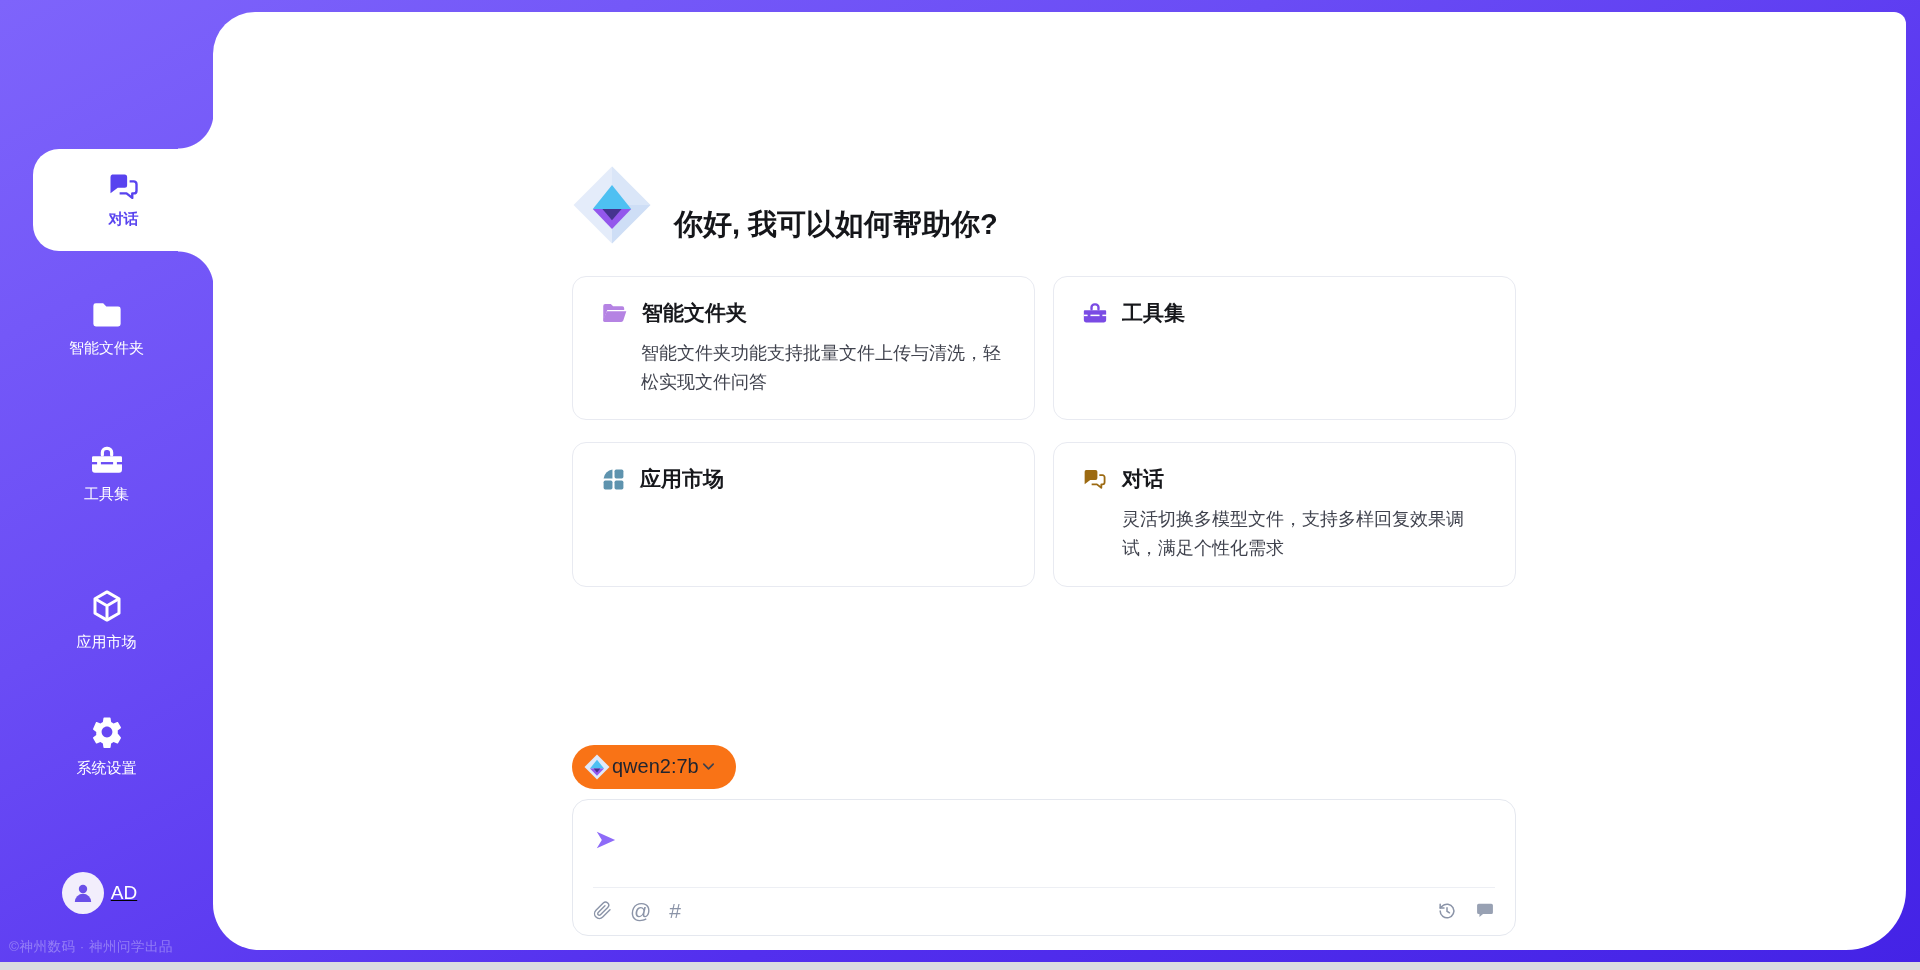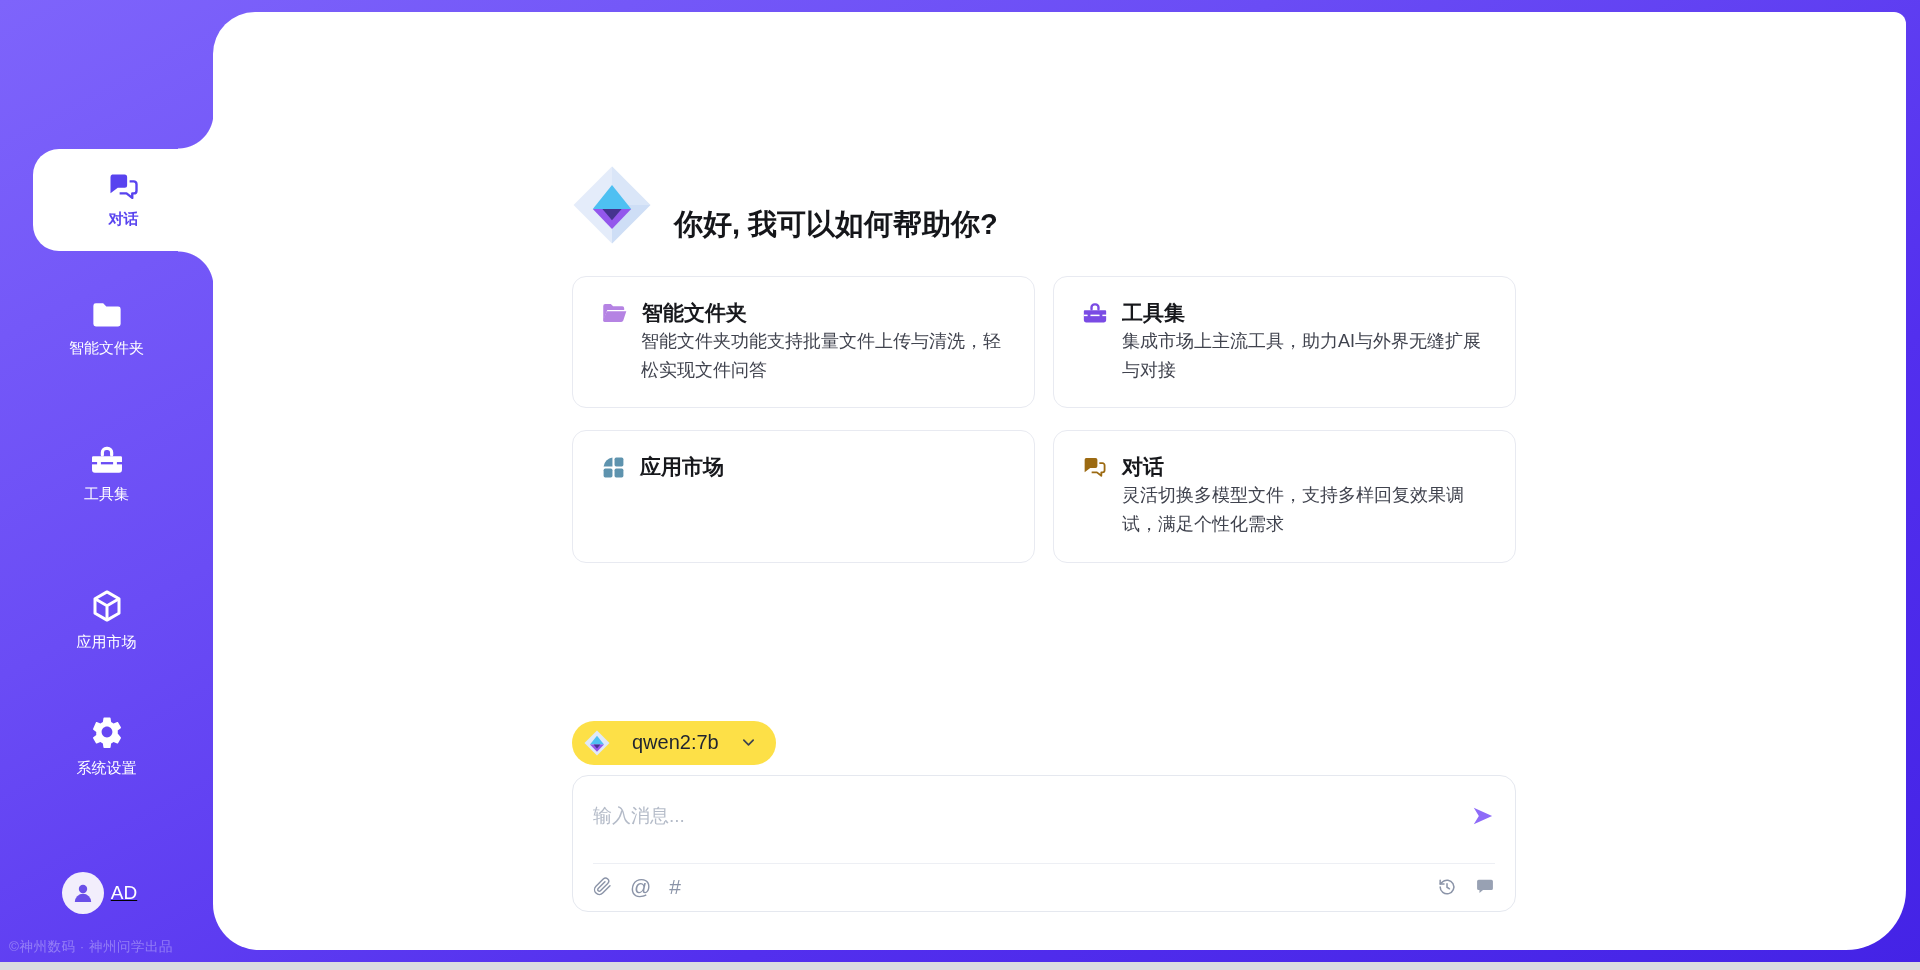--- a/index.html
+++ b/index.html
@@ -42,24 +42,24 @@
   .content { position:relative; padding:153px 0 0 359px; width:1303px; }
 
   .greeting { display:flex; align-items:center; }
   .greeting h1 { margin-left:22px; font-size:29px; font-weight:700; color:#15161a;margin-top:39px; }
 
   .cards { margin-top:31px; display:grid; grid-template-columns:463px 463px; gap:22px 18px; }
   .card { min-height:128px; border:1px solid #e8eaf1; border-radius:14px; background:#fff;
     padding:22px 28px; cursor:pointer; }
   .card-head { display:flex; align-items:center; gap:14px; }
   .card-title { font-size:21px; font-weight:700; color:#17181c; }
-  .card-desc { margin:0 0 0 40px; font-size:18px; color:#40434e; line-height:1.62; }
-
-  .model-pill { margin-top:158px; display:inline-flex; align-items:center; gap:22px;
-    height:44px; padding:0 20px 0 12px; border-radius:22px; background:#fde047;
+  .card-desc { margin:12px 0 0 40px; font-size:18px; color:#40434e; line-height:1.62;font-family:Liberation Serif, serif; }
+
+  .model-pill { margin-top:158px; display:inline-flex; align-items:center; gap:2px;
+    height:44px; padding:0 20px 0 12px; border-radius:22px; background:#f97316;
     cursor:pointer; }
   .model-name { font-size:20px; color:#1f2430; }
 
   .composer { margin-top:10px; width:944px; height:137px; border:1px solid #e5e8ef;
     border-radius:16px; background:#fff; padding:14px 20px 12px; display:flex; flex-direction:column; }
   .composer-row1 { display:flex; align-items:center; height:52px; }
   .composer-row1 input { flex:1; border:none; outline:none; font-size:19px; color:#333;
     font-family:inherit; background:transparent; margin-right:16px; }
   .composer-row1 input::placeholder { color:#b4bbc8; }
   .send-btn { border:none; background:none; cursor:pointer; display:flex; align-items:center; }
@@ -165,21 +165,20 @@
           <div class="card-head">
             <svg width="26" height="24" viewBox="0 0 24 22">
               <path d="M8.8 7.5V5.8A2.8 2.8 0 0 1 11.6 3h.8a2.8 2.8 0 0 1 2.8 2.8v1.7" fill="none" stroke="#7a4be4" stroke-width="2.2" stroke-linecap="round"></path>
               <path d="M2.5 8.5h19a.8.8 0 0 1 .8.8v8.4a2 2 0 0 1-2 2H3.7a2 2 0 0 1-2-2V9.3a.8.8 0 0 1 .8-.8z" fill="#7a4be4"></path>
               <path d="M1.7 13.2h21.6" stroke="#ffffff" stroke-width="1.4"></path>
               <rect x="5.2" y="11.2" width="2.6" height="4" rx="0.9" fill="#7a4be4"></rect>
               <rect x="16.2" y="11.2" width="2.6" height="4" rx="0.9" fill="#7a4be4"></rect>
             </svg>
             <span class="card-title">工具集</span>
           </div>
-          <p class="card-desc">集成市场上主流工具，助力AI与外界无缝扩展与对接</p>
         </div>
 
         <div class="card">
           <div class="card-head">
             <svg width="25" height="25" viewBox="0 0 24 24">
               <path d="M11 2.5v8.5H2.5A9.5 9.5 0 0 1 11 2.5z" fill="#5e93ae"></path>
               <rect x="13" y="2.5" width="8.5" height="8.5" rx="1.6" fill="#5e93ae"></rect>
               <rect x="2.5" y="13" width="8.5" height="8.5" rx="1.6" fill="#5e93ae"></rect>
               <rect x="13" y="13" width="8.5" height="8.5" rx="1.6" fill="#5e93ae"></rect>
             </svg>
@@ -208,21 +207,20 @@
           <polygon points="37,56 63,56 50,71" fill="#45338f"></polygon>
         </svg>
         <span class="model-name">qwen2:7b</span>
         <svg width="15" height="15" viewBox="0 0 16 16">
           <path d="M3 5.5l5 5 5-5" fill="none" stroke="#3c4250" stroke-width="1.8" stroke-linecap="round" stroke-linejoin="round"></path>
         </svg>
       </div>
 
       <div class="composer">
         <div class="composer-row1">
-          <input type="text" placeholder="输入消息..." style="">
           <button class="send-btn">
             <svg width="25" height="22" viewBox="0 0 24 24">
               <path d="M2.5 3L22.5 12L2.5 21L8 12Z" fill="#8e6bf8"></path>
             </svg>
           </button>
         </div>
         <div class="composer-divider"></div>
         <div class="composer-row2">
           <div class="tool-group">
             <button class="tool-btn">

